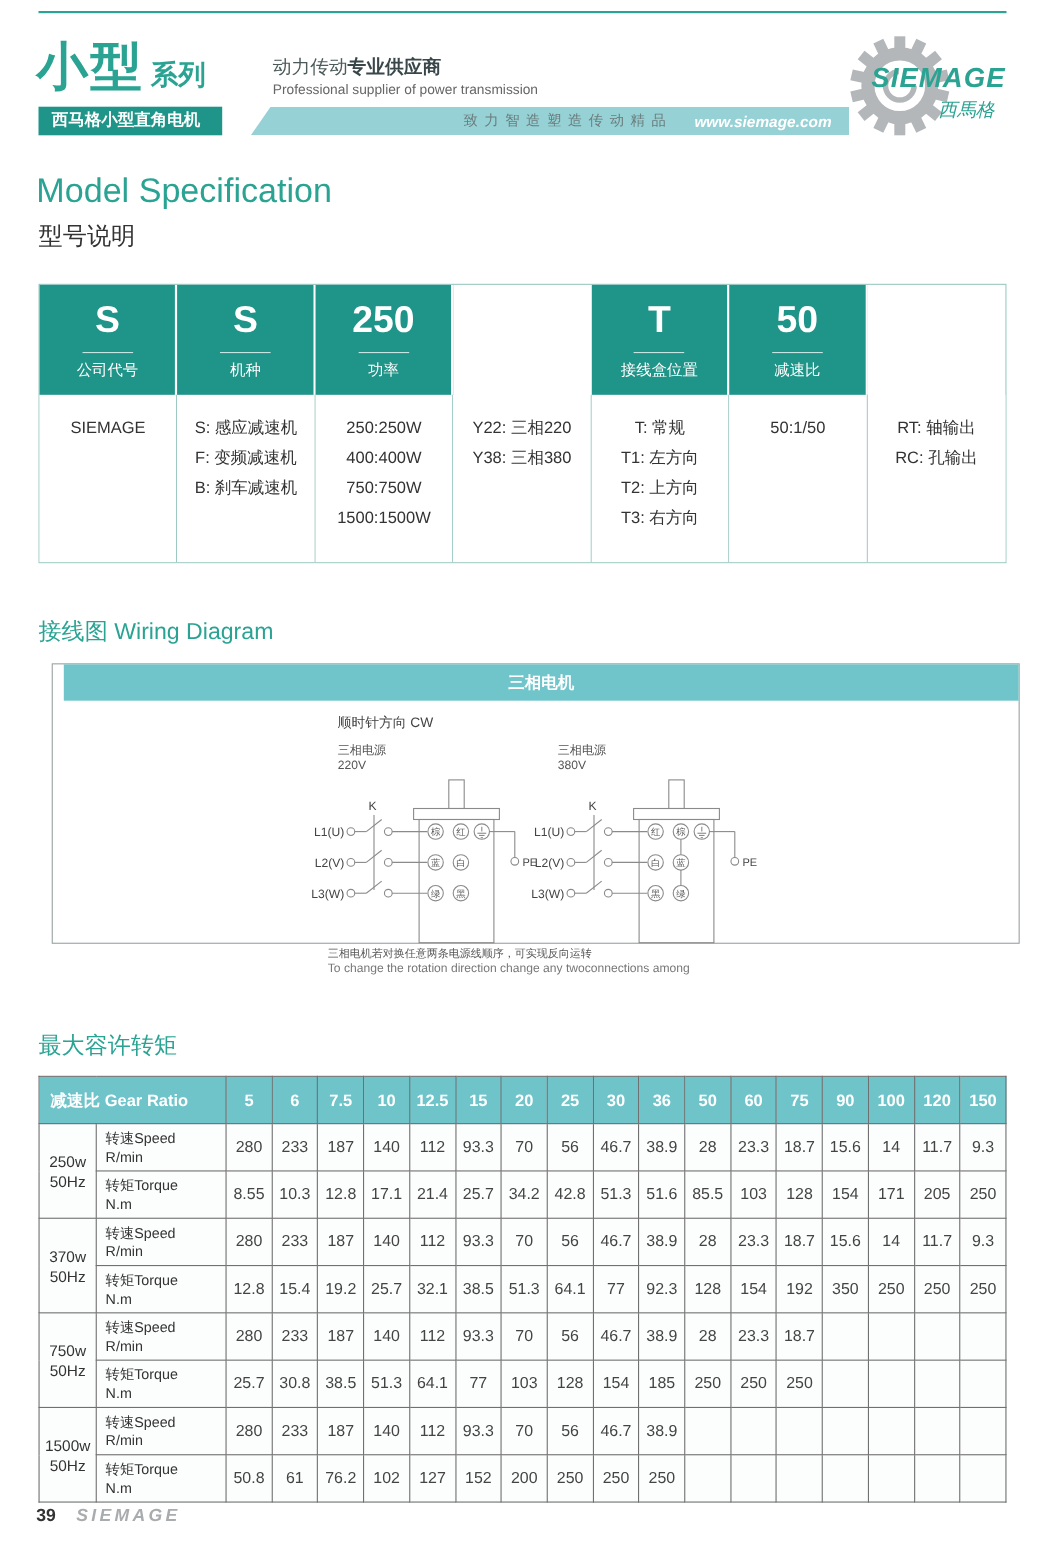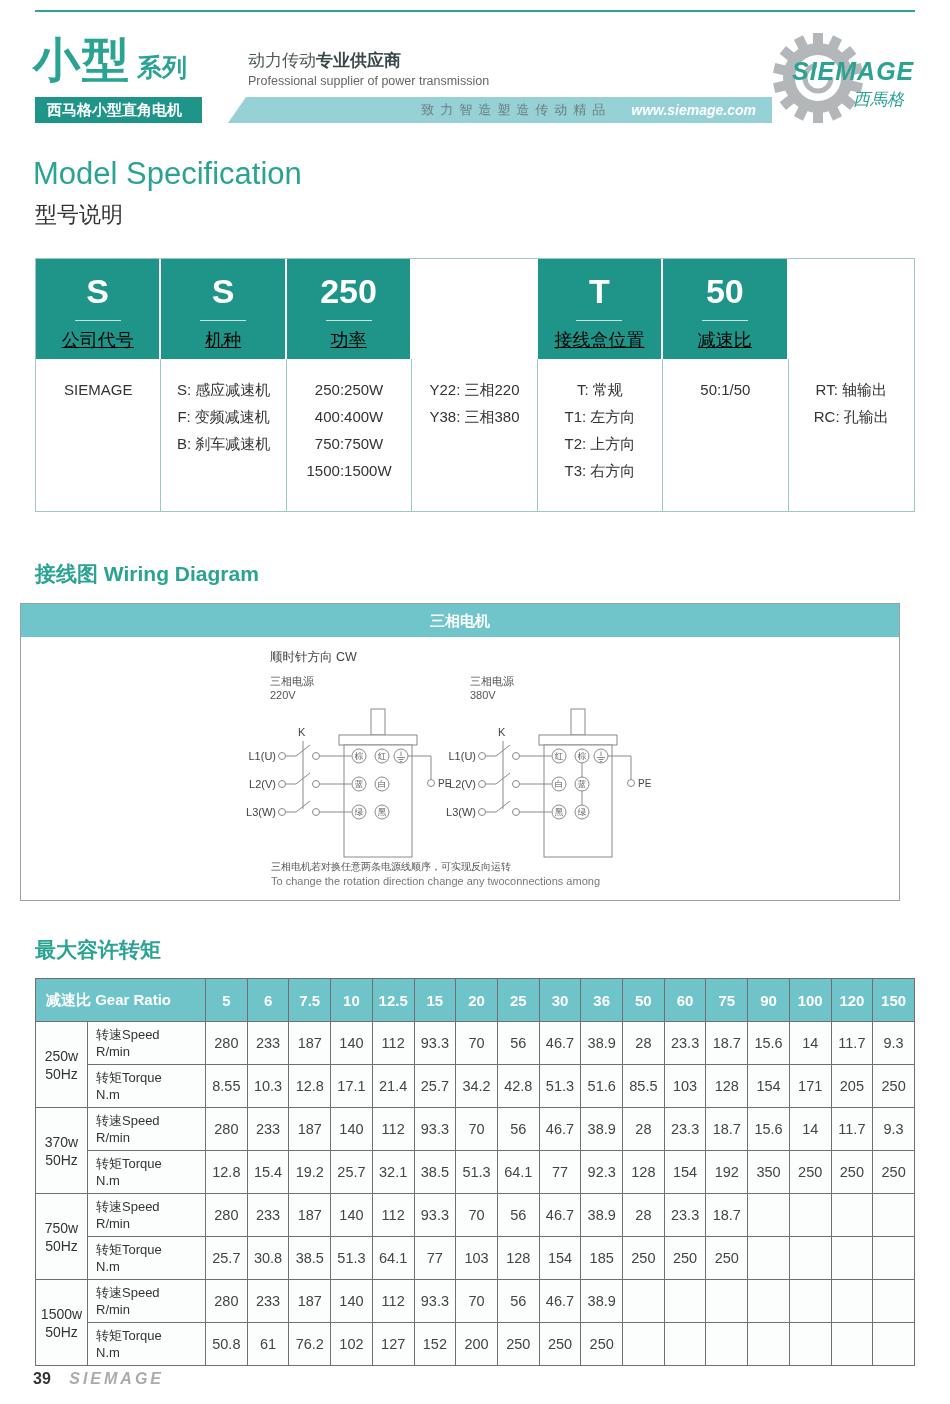--- a/index.html
+++ b/index.html
@@ -24,37 +24,37 @@
   .strip-cn{font-size:13px;color:#6b7d7d;letter-spacing:6px;}
   .strip-web{font-size:14px;color:#fff;font-weight:bold;font-style:italic;}
   .logo-gear{left:770px;top:26px;}
   .logo-text{left:792px;top:57px;color:#2aa393;font-size:25px;font-weight:bold;
              font-style:italic;letter-spacing:1px;}
   .logo-cn{left:853px;top:88px;color:#2aa393;font-size:17px;font-style:italic;}
 
   
   .h-en{left:33px;top:156px;font-size:31px;color:#2aa393;}
   .h-cn{left:35px;top:200px;font-size:22px;color:#333;}
-  .sec-head{font-size:21px;font-weight:bold;color:#2aa393;}
+  .sec-head{font-size:21px;font-weight:normal;color:#2aa393;}
 
   
   .mt{left:35px;top:258px;width:880px;display:grid;grid-template-columns:repeat(7,1fr);
       border:1px solid #9dc9c4;box-sizing:border-box;}
   .mhead{background:#1f9488;border-right:2px solid #fff;text-align:center;height:100px;box-sizing:border-box;}
   .mhead.last{border-right:none;}
   .mcode{color:#fff;font-size:34px;font-weight:bold;margin-top:13px;}
   .munder{width:46px;height:1px;background:rgba(255,255,255,.75);margin:9px auto 7px;}
-  .mlabel{color:#000000;font-size:18px;text-decoration:underline;}
+  .mlabel{color:#ffffff;font-size:14px;}
   .mbody{border-right:1px solid #9dc9c4;min-height:152px;padding-top:17px;text-align:center;
          font-size:15px;color:#333;line-height:27px;box-sizing:border-box;background:#fff;}
   .mbody.last{border-right:none;}
 
   
   .wd-head{left:35px;top:560px;}
-  .wbox{left:20px;top:603px;width:880px;height:298px;border:1px solid #98a2a4;box-sizing:border-box;}
+  .wbox{left:47px;top:603px;width:880px;height:255px;border:1px solid #98a2a4;box-sizing:border-box;padding-left:10px;}
   .wband{height:33px;background:#70c5cb;color:#fff;font-weight:bold;font-size:15px;
          text-align:center;line-height:33px;}
   .wnote-cn{left:250px;top:256px;font-size:10px;color:#555;font-family:Liberation Serif, serif;}
   .wnote-en{left:250px;top:271px;font-size:11px;color:#777;}
 
   
   .tq-head{left:35px;top:936px;}
   .tq{left:35px;top:978px;width:880px;border-collapse:collapse;table-layout:fixed;}
   .tq th,.tq td{border:1px solid #707070;}
   .tq thead th{background:#6fc4ca;color:#fff;font-weight:bold;font-size:15px;height:40px;text-align:center;}

